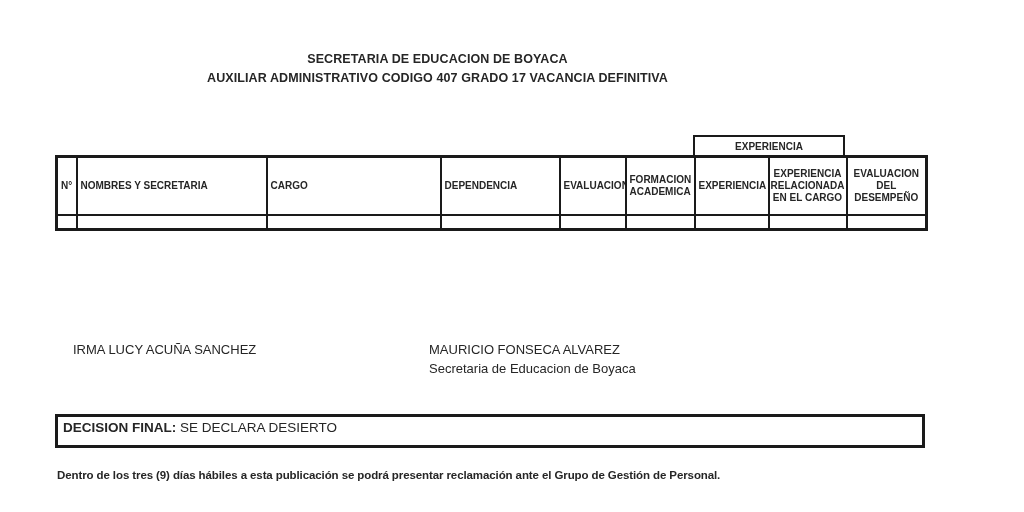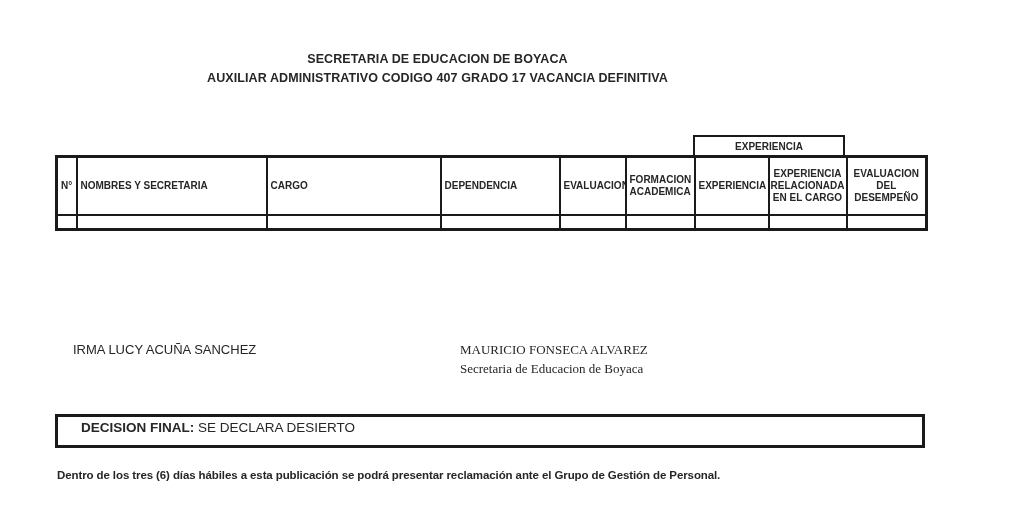--- a/index.html
+++ b/index.html
@@ -63,30 +63,30 @@
   .c-left { text-align: left; }
   .c-center { text-align: center; padding: 0 1px !important; }
   .sig {
     position: absolute;
     top: 340px;
     font-size: 13px;
     line-height: 19px;
     font-weight: normal;
   }
   .sig-left { left: 41px; margin-left: 32px; }
-  .sig-right { left: 460px; font-family: Liberation Serif, serif; }
+  .sig-right { left: 429px; }
   .decision-box {
     position: absolute;
     left: 55px;
     top: 414px;
     width: 870px;
     height: 34px;
     box-sizing: border-box;
     border: 3px solid #1a1a1a;
-    padding: 3px 0 0 23px;
+    padding: 3px 0 0 5px;
     font-size: 13.5px;
     background: #fff;
   }
   .decision-label { font-weight: bold; }
   .decision-value { font-weight: normal; }
   .footer-note {
     position: absolute;
     left: 57px;
     top: 469px;
     width: 930px;
@@ -154,15 +154,15 @@
   <div class="sig sig-right">
     <div>MAURICIO FONSECA ALVAREZ</div>
     <div>Secretaria de Educacion de Boyaca</div>
   </div>
 
   <div class="decision-box">
     <span class="decision-label">DECISION FINAL:</span>
     <span class="decision-value">SE DECLARA DESIERTO</span>
   </div>
 
-  <div class="footer-note">Dentro de los tres (6) días hábiles a esta publicación se podrá presentar reclamación ante el Grupo de Gestión de Personal.</div>
+  <div class="footer-note">Dentro de los tres (9) días hábiles a esta publicación se podrá presentar reclamación ante el Grupo de Gestión de Personal.</div>
 
 </div>
 
 </body></html>

